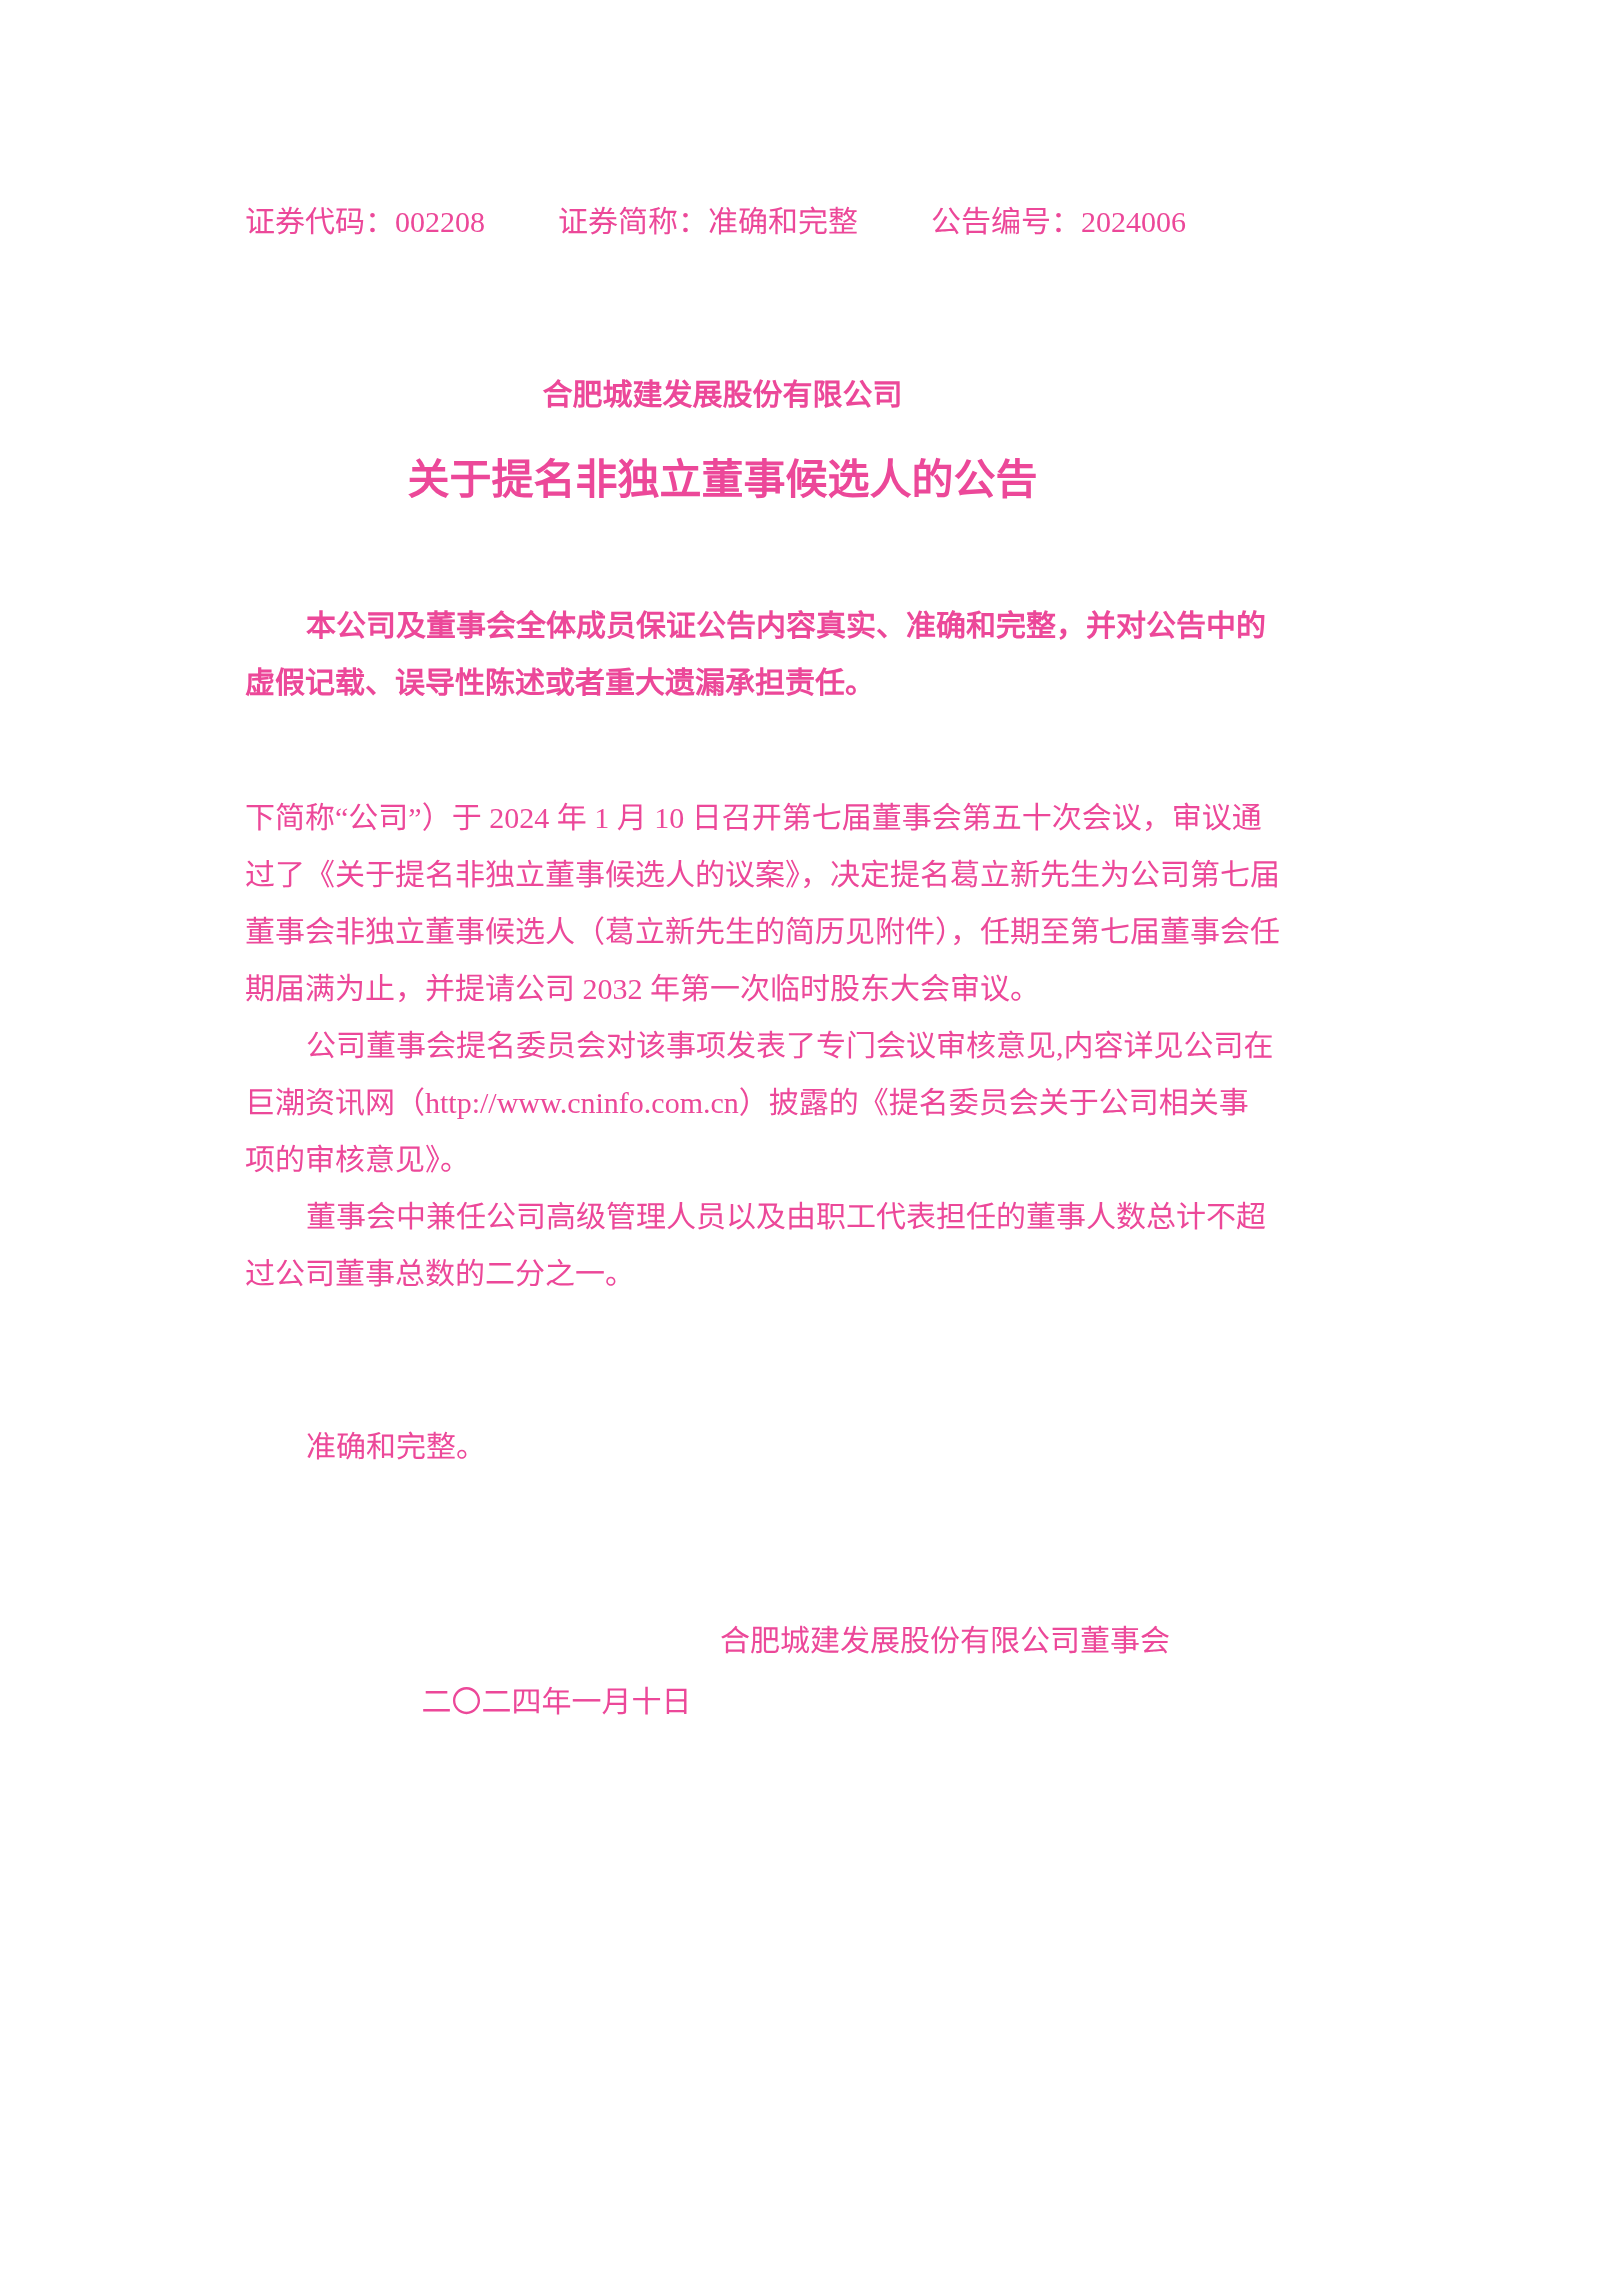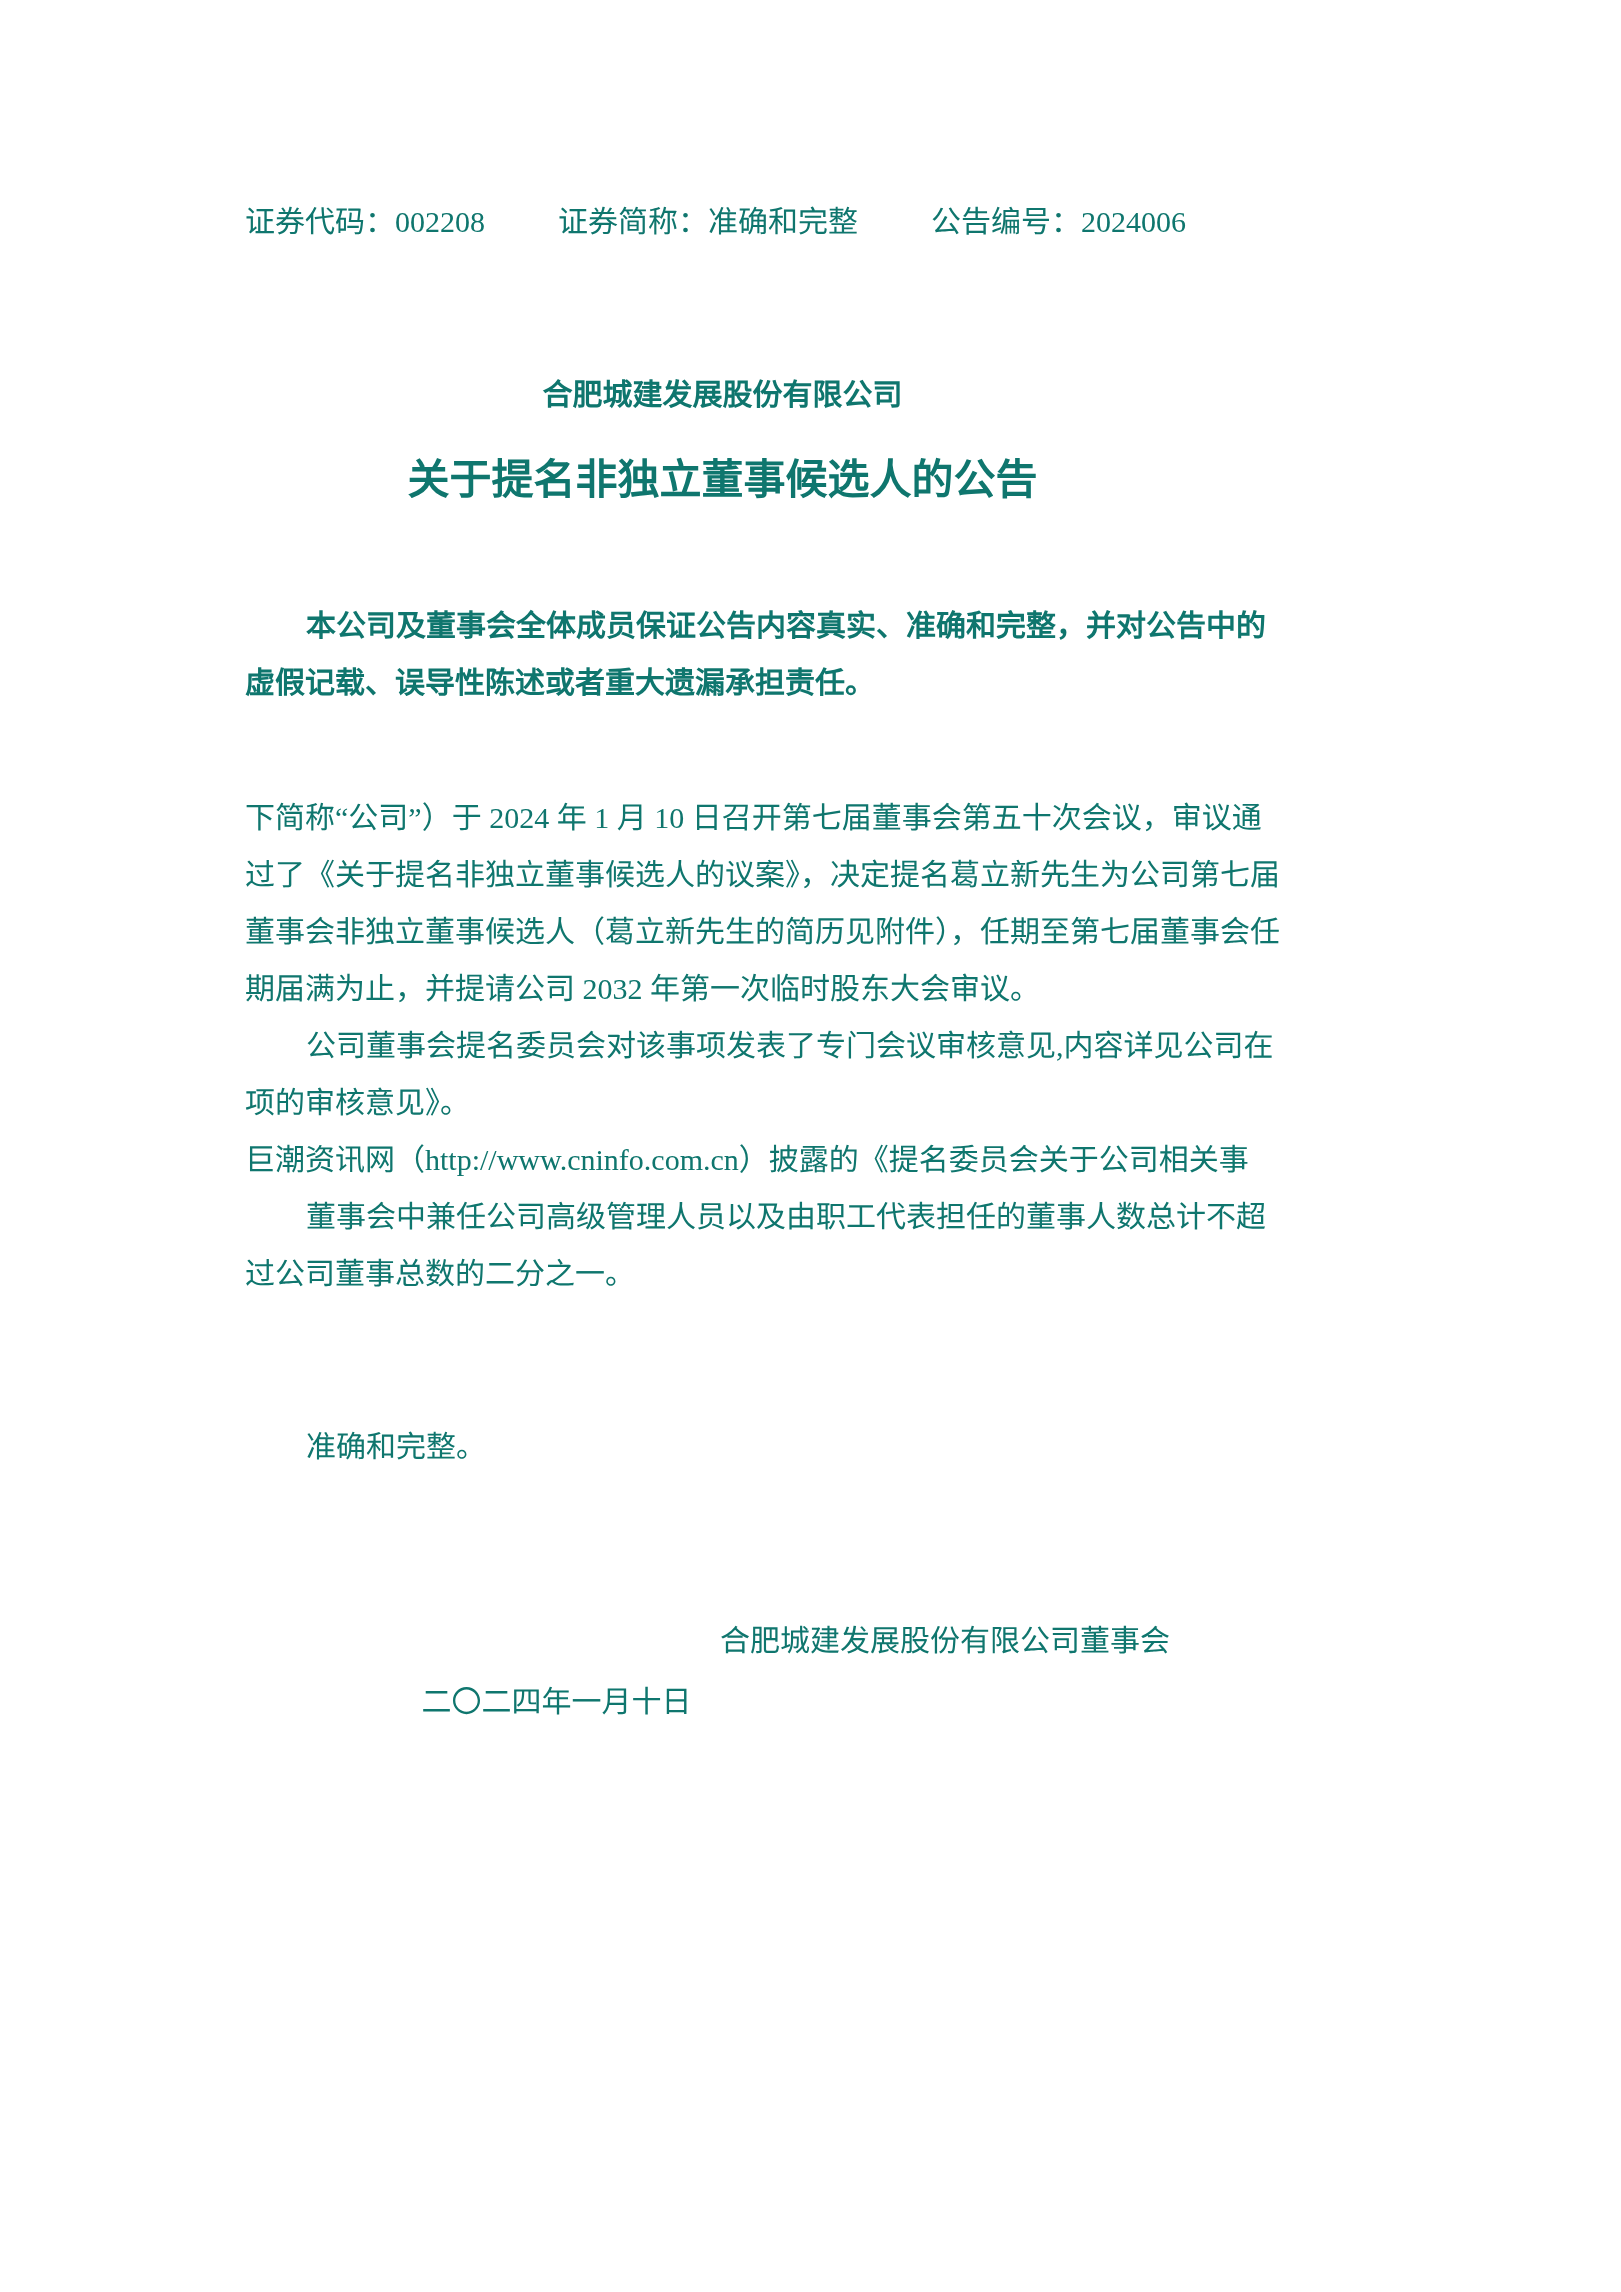--- a/index.html
+++ b/index.html
@@ -5,21 +5,21 @@
   html, body {
     margin: 0;
     padding: 0;
     background: #ffffff;
   }
   .page {
     position: relative;
     width: 1445px;
     height: 2293px;
     background: #ffffff;
-    color: #0f766e;
+    color: #ec4899;
     font-family: "Liberation Serif", "DejaVu Serif", serif;
     overflow: hidden;
     box-sizing: border-box;
   }
   
   .doc-header {
     display: flex;
     justify-content: space-between;
     padding: 201px 259px 0 245px;
     font-size: 30px;
@@ -113,22 +113,22 @@
       <div class="line last">虚假记载、误导性陈述或者重大遗漏承担责任。</div>
     </div>
 
     <div class="main-text">
       <div class="line">下简称“公司”）于 2024 年 1 月 10 日召开第七届董事会第五十次会议，审议通</div>
       <div class="line">过了《关于提名非独立董事候选人的议案》，决定提名葛立新先生为公司第七届</div>
       <div class="line">董事会非独立董事候选人（葛立新先生的简历见附件），任期至第七届董事会任</div>
       <div class="line last">期届满为止，并提请公司 2032 年第一次临时股东大会审议。</div>
 
       <div class="line indent">公司董事会提名委员会对该事项发表了专门会议审核意见,内容详见公司在</div>
+      <div class="line">巨潮资讯网（http://www.cninfo.com.cn）披露的《提名委员会关于公司相关事</div>
       <div class="line last">项的审核意见》。</div>
-      <div class="line">巨潮资讯网（http://www.cninfo.com.cn）披露的《提名委员会关于公司相关事</div>
 
       <div class="line indent">董事会中兼任公司高级管理人员以及由职工代表担任的董事人数总计不超</div>
       <div class="line last">过公司董事总数的二分之一。</div>
     </div>
 
     <div class="closing">
       <div class="line last indent">准确和完整。</div>
     </div>
 
   </div>

